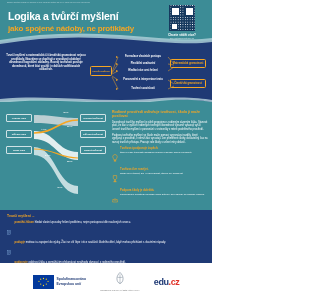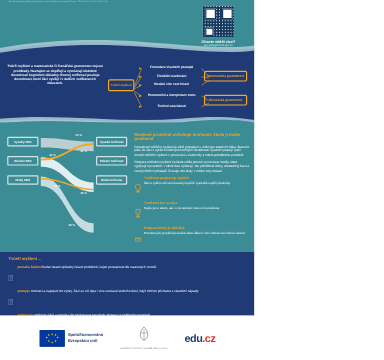--- a/index.html
+++ b/index.html
@@ -177,20 +177,24 @@
   .edu .cz { color: #e03127; text-align: right; }
 </style>
 </head>
 <body>
 
 <div class="page">
 
   <div class="header">
     <div class="microline">Odborně-analytický podklad pro Hodnocení a řízení vzdělávací soustavy ČR (reg. č. CZ.02.3.61/0.0/0.0/15_001/0000000)</div>
 
+    <div class="title-wrap">
+      <div class="title-main">Logika a tvůrčí myšlení</div>
+      <div class="title-sub">jako spojené nádoby, ne protiklady</div>
+    </div>
 
     <div class="qr-block">
       <div class="qr">
         <div class="qr-corner3"></div>
       </div>
       <div class="qr-label">Chcete vědět více?</div>
       <div class="qr-url">gov.dataginmont.gov.cz</div>
     </div>
   </div>
 

